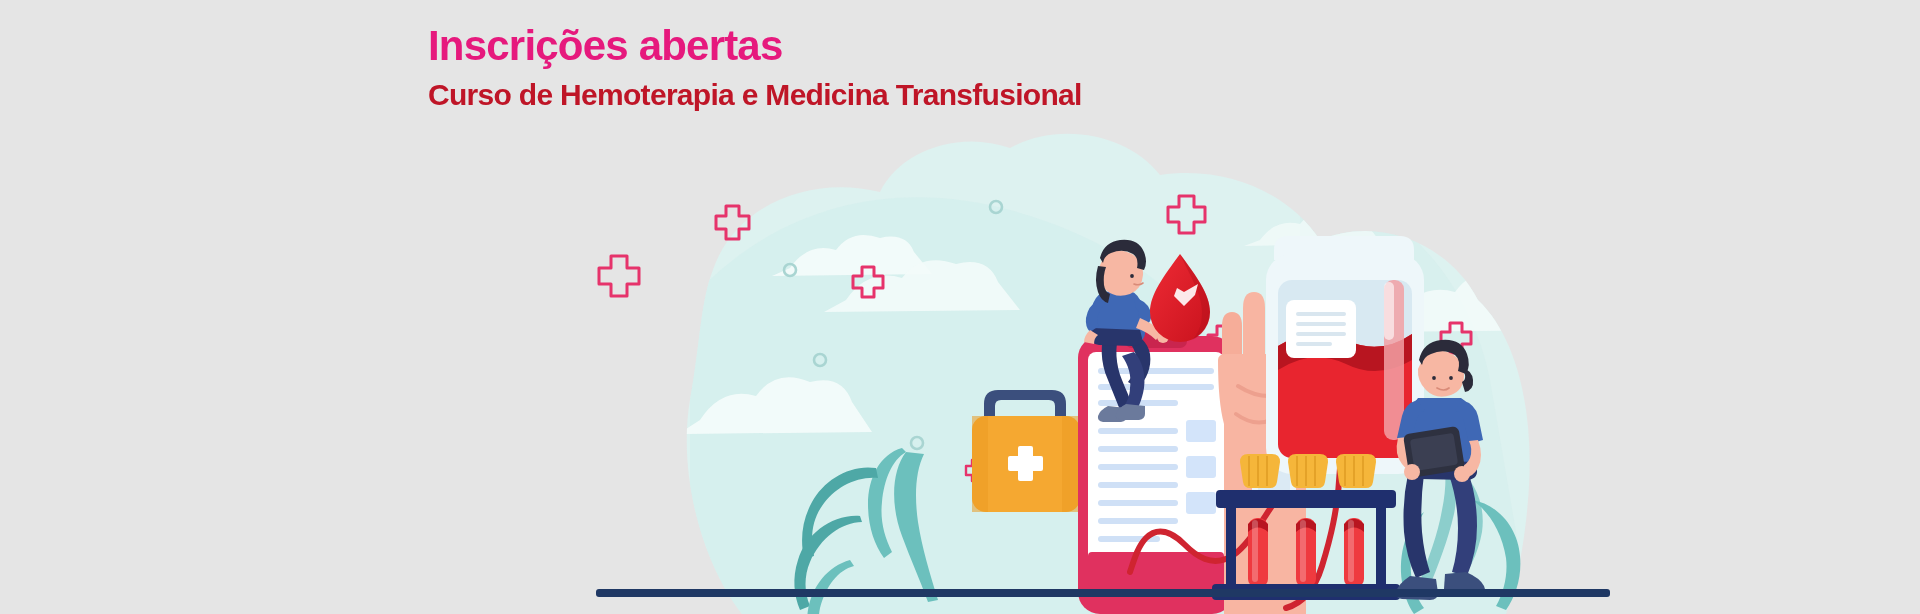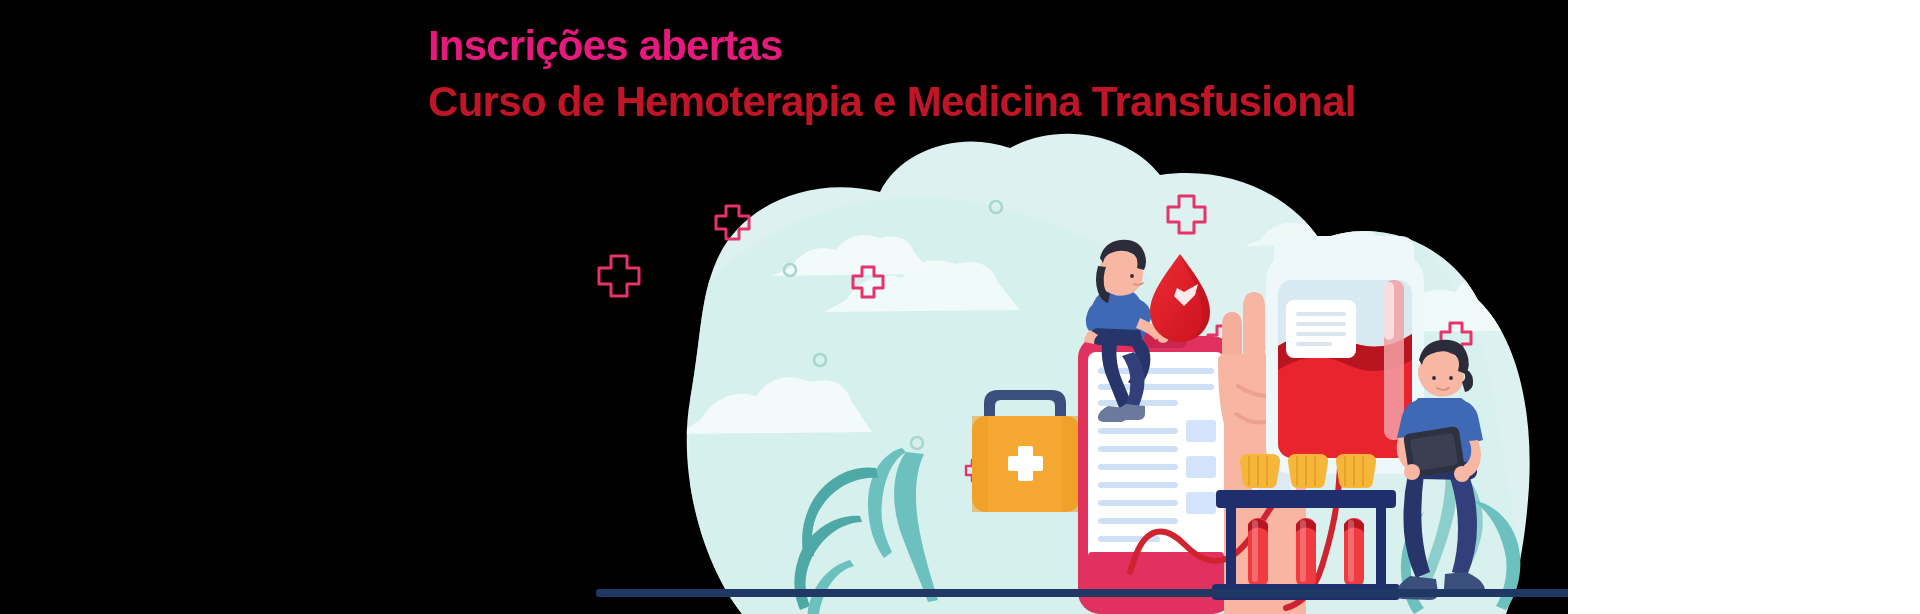--- a/index.html
+++ b/index.html
@@ -6,23 +6,23 @@
     margin: 0; padding: 0;
     background: #ffffff;
   }
   body {
     width: 1920px; height: 614px;
     font-family: "Liberation Sans", sans-serif;
     overflow: hidden;
   }
   #banner {
     position: relative;
-    width: 1568px;
+    width: 1920px;
     height: 614px;
-    background: #000000;
+    background: #e5e5e5;
     overflow: hidden;
   }
   
   #headline {
     position: absolute;
     left: 428px;
     top: 24px;
     z-index: 40;
     width: 1140px;
   }
@@ -32,21 +32,21 @@
     font-size: 42px;
     line-height: 1.06;
     letter-spacing: -0.8px;
     color: #e6197d;
     margin: 0 0 8px 0;
     white-space: nowrap;
   }
   .title {
     font-family: "Liberation Sans", sans-serif;
     font-weight: bold;
-    font-size: 42px;
+    font-size: 30px;
     line-height: 1.20;
     letter-spacing: -0.7px;
     color: #bf1527;
     margin: 0;
     white-space: nowrap;
   }
   
   #art {
     position: absolute;
     left: 0; top: 0;

